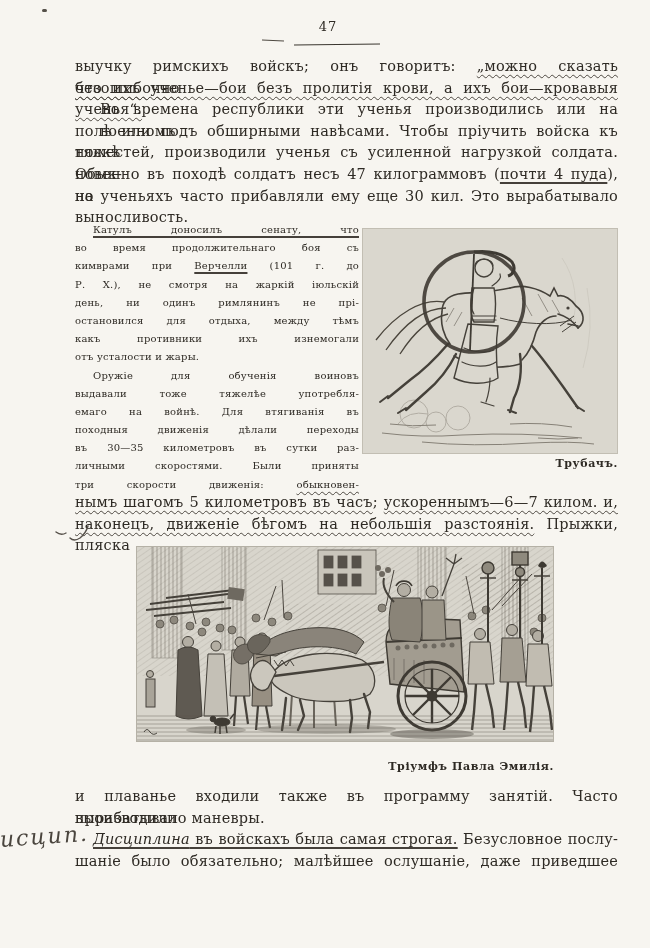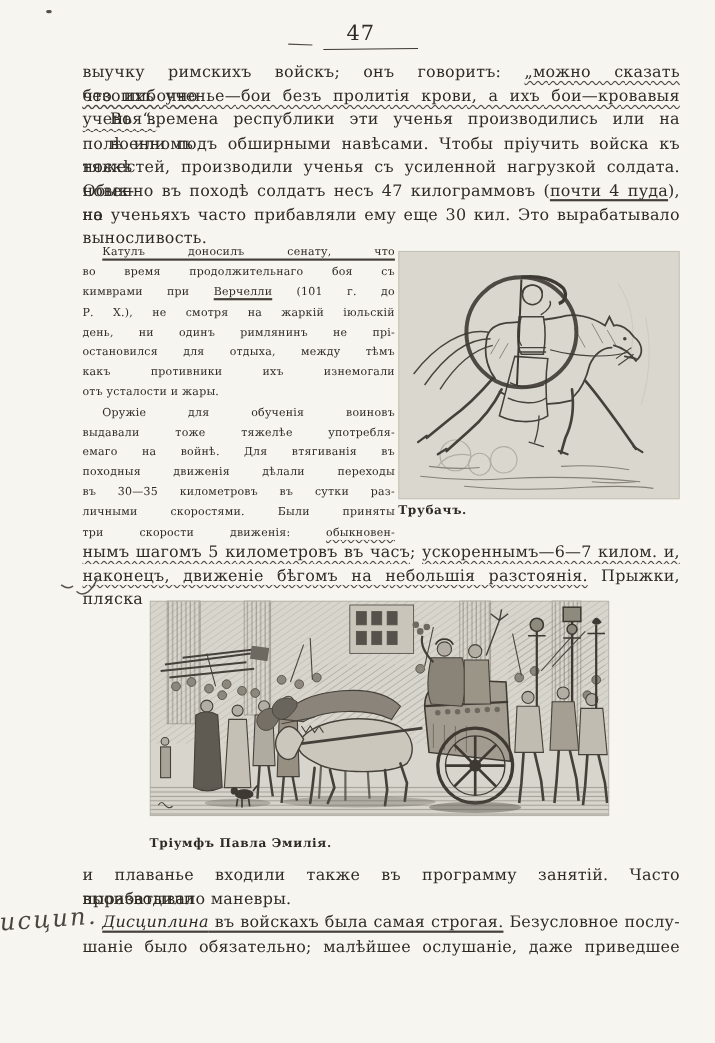--- a/index.html
+++ b/index.html
@@ -18,29 +18,29 @@
   .ind{padding-left:25px;}
   .ind2{padding-left:18px;}
   
   .uw{text-decoration:underline;text-decoration-style:wavy;
       text-decoration-color:#4e4942;text-decoration-thickness:1px;text-underline-offset:3px;}
   .ul{text-decoration:underline;text-decoration-style:solid;
       text-decoration-color:#45403a;text-decoration-thickness:1.5px;text-underline-offset:3px;}
   .it{font-style:italic;}
   
   .pagenum{position:absolute;left:300px;top:19px;width:56px;text-align:center;
-           font-size:19px;letter-spacing:1px;}
+           font-size:13px;letter-spacing:1px;}
   .pagenum-rule{position:absolute;left:294px;top:44px;width:86px;height:0;
            border-top:1.6px solid #3a362f;transform:rotate(-0.6deg);}
   .header-dash{position:absolute;left:262px;top:40px;width:22px;height:0;
            border-top:1.6px solid #4e4942;transform:rotate(2deg);}
   .speck{position:absolute;left:42px;top:9px;width:5px;height:3px;background:#555049;border-radius:2px;}
   
   .fig{position:absolute;line-height:0;}
-  .caption{position:absolute;text-align:left;font-weight:bold;font-size:11px;
+  .caption{position:absolute;text-align:right;font-weight:bold;font-size:11px;
            letter-spacing:0.6px;color:#2e2a24;}
   
   .margin-note{
     position:absolute;left:0px;top:822px;width:140px;height:34px;
     font-style:italic;font-size:22px;letter-spacing:2px;color:#4a453e;
     transform:rotate(-4deg);font-family:"DejaVu Serif", serif;
   }
   .squiggle{position:absolute;left:54px;top:524px;}
 </style>
 </head>

